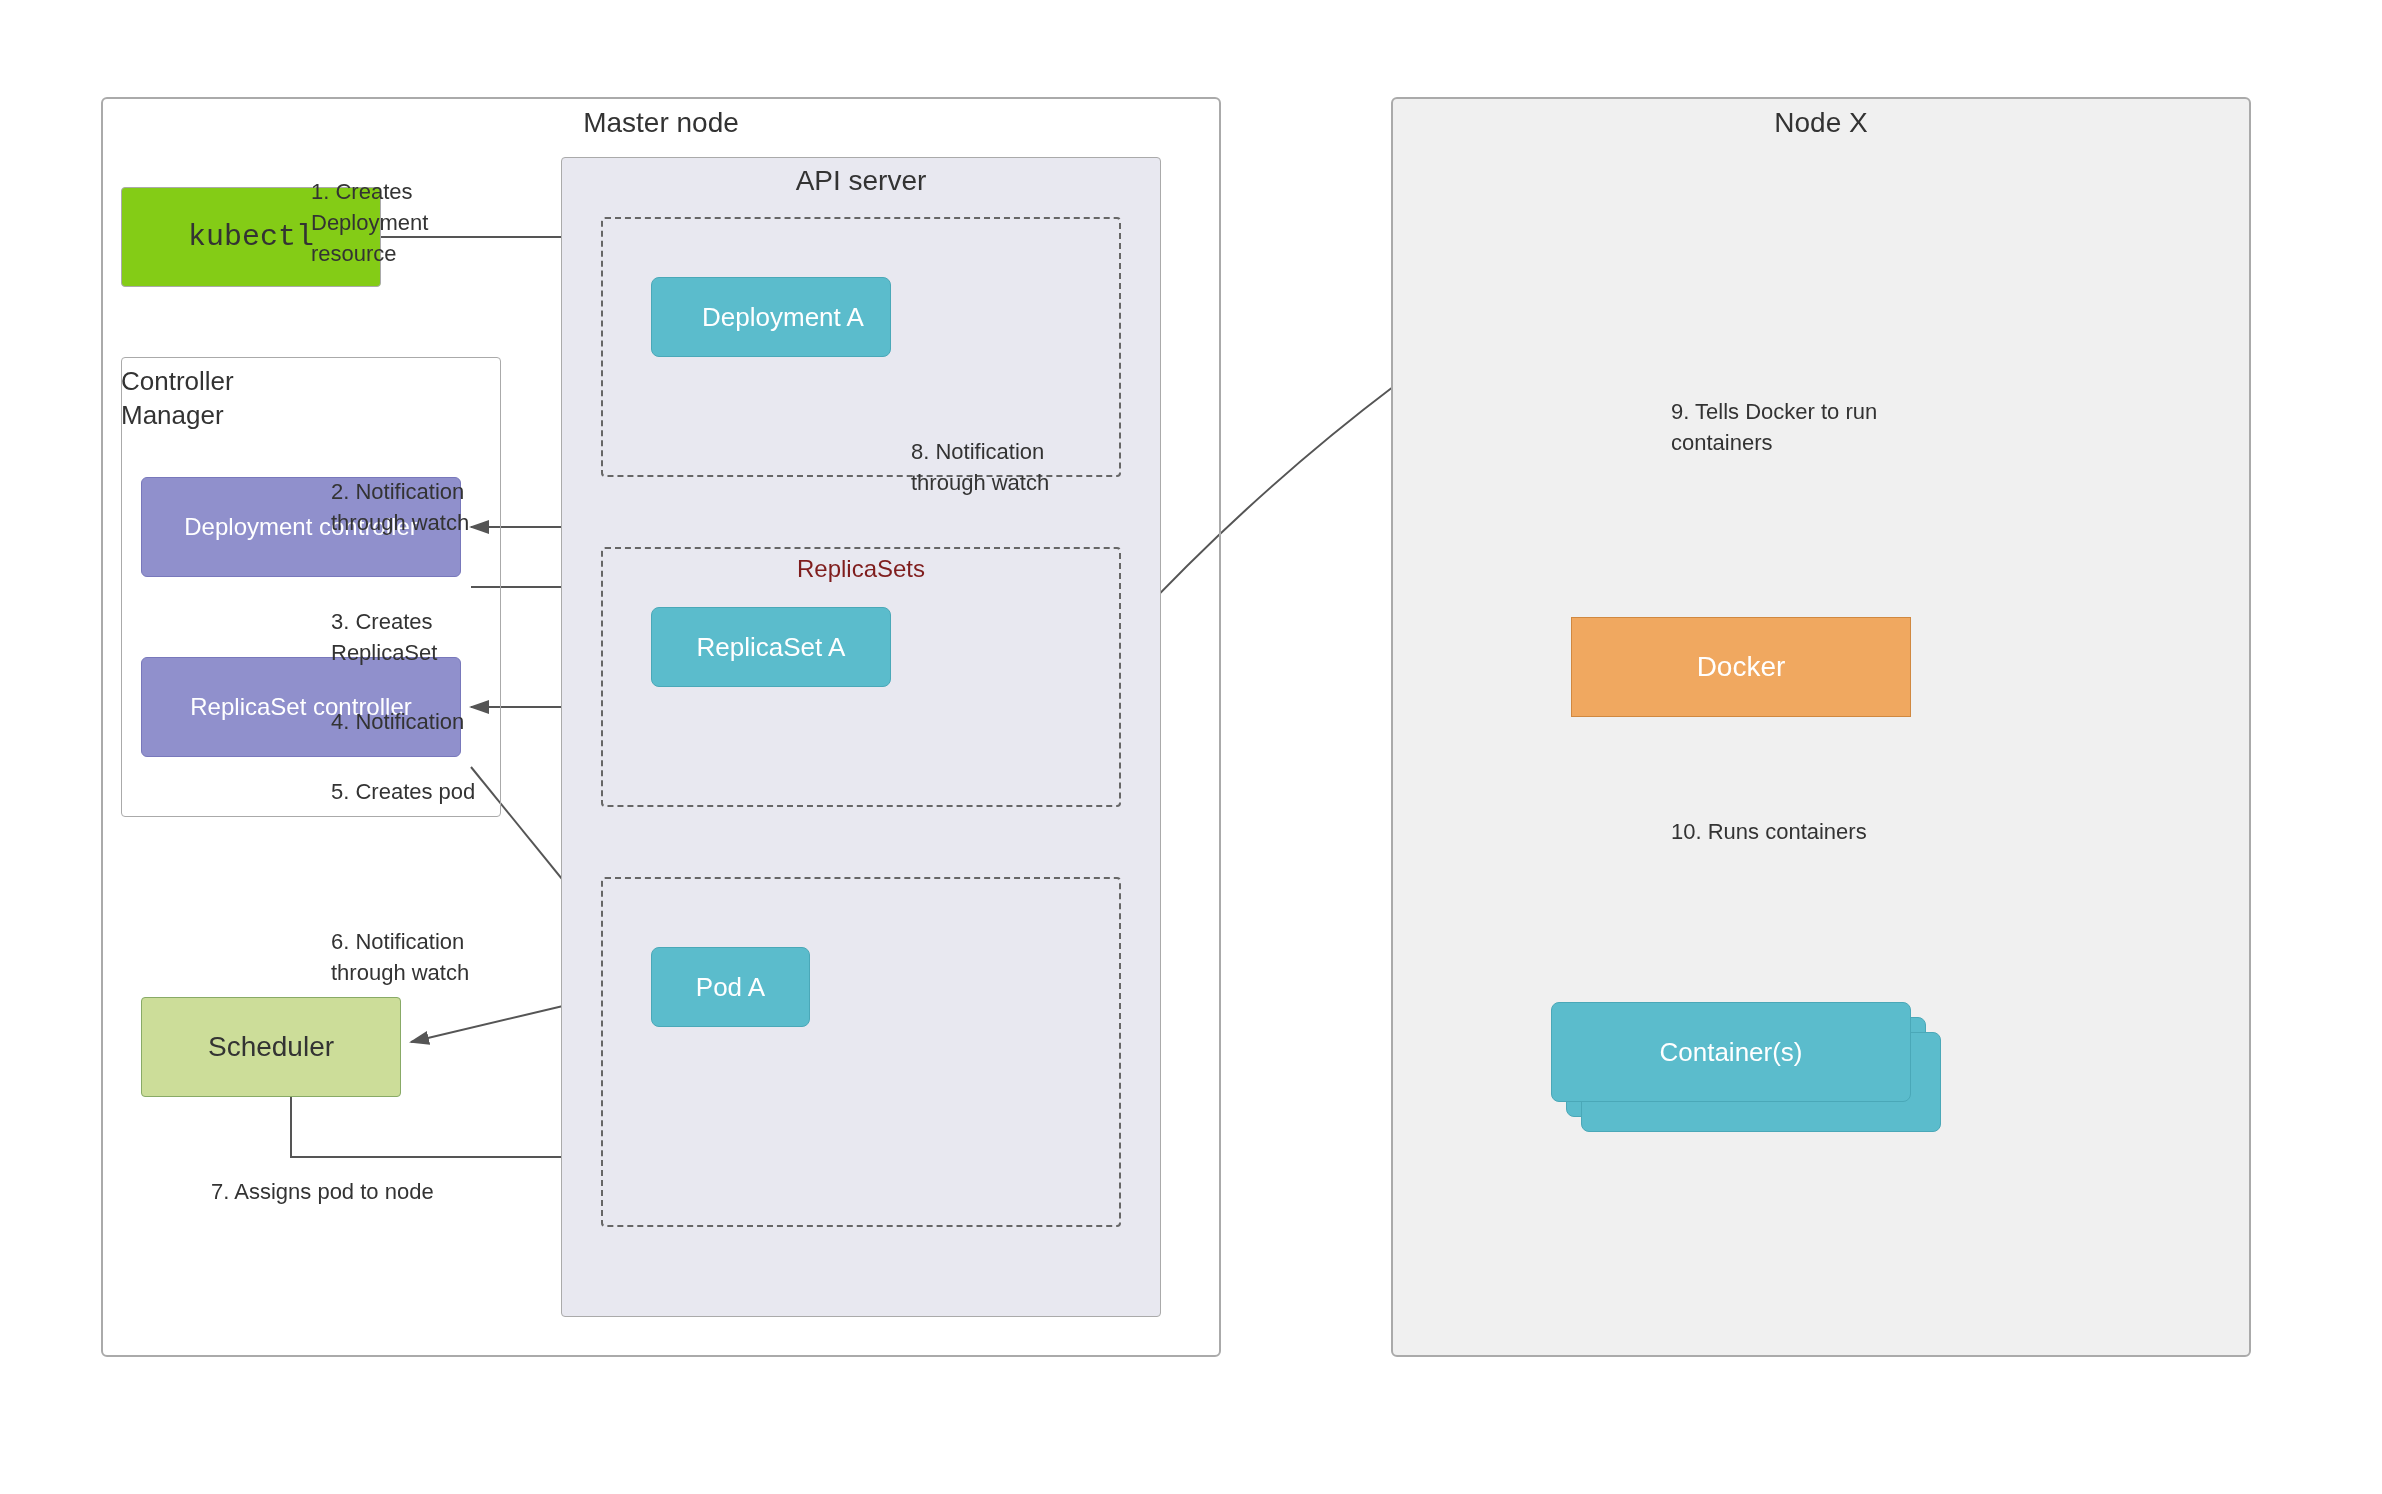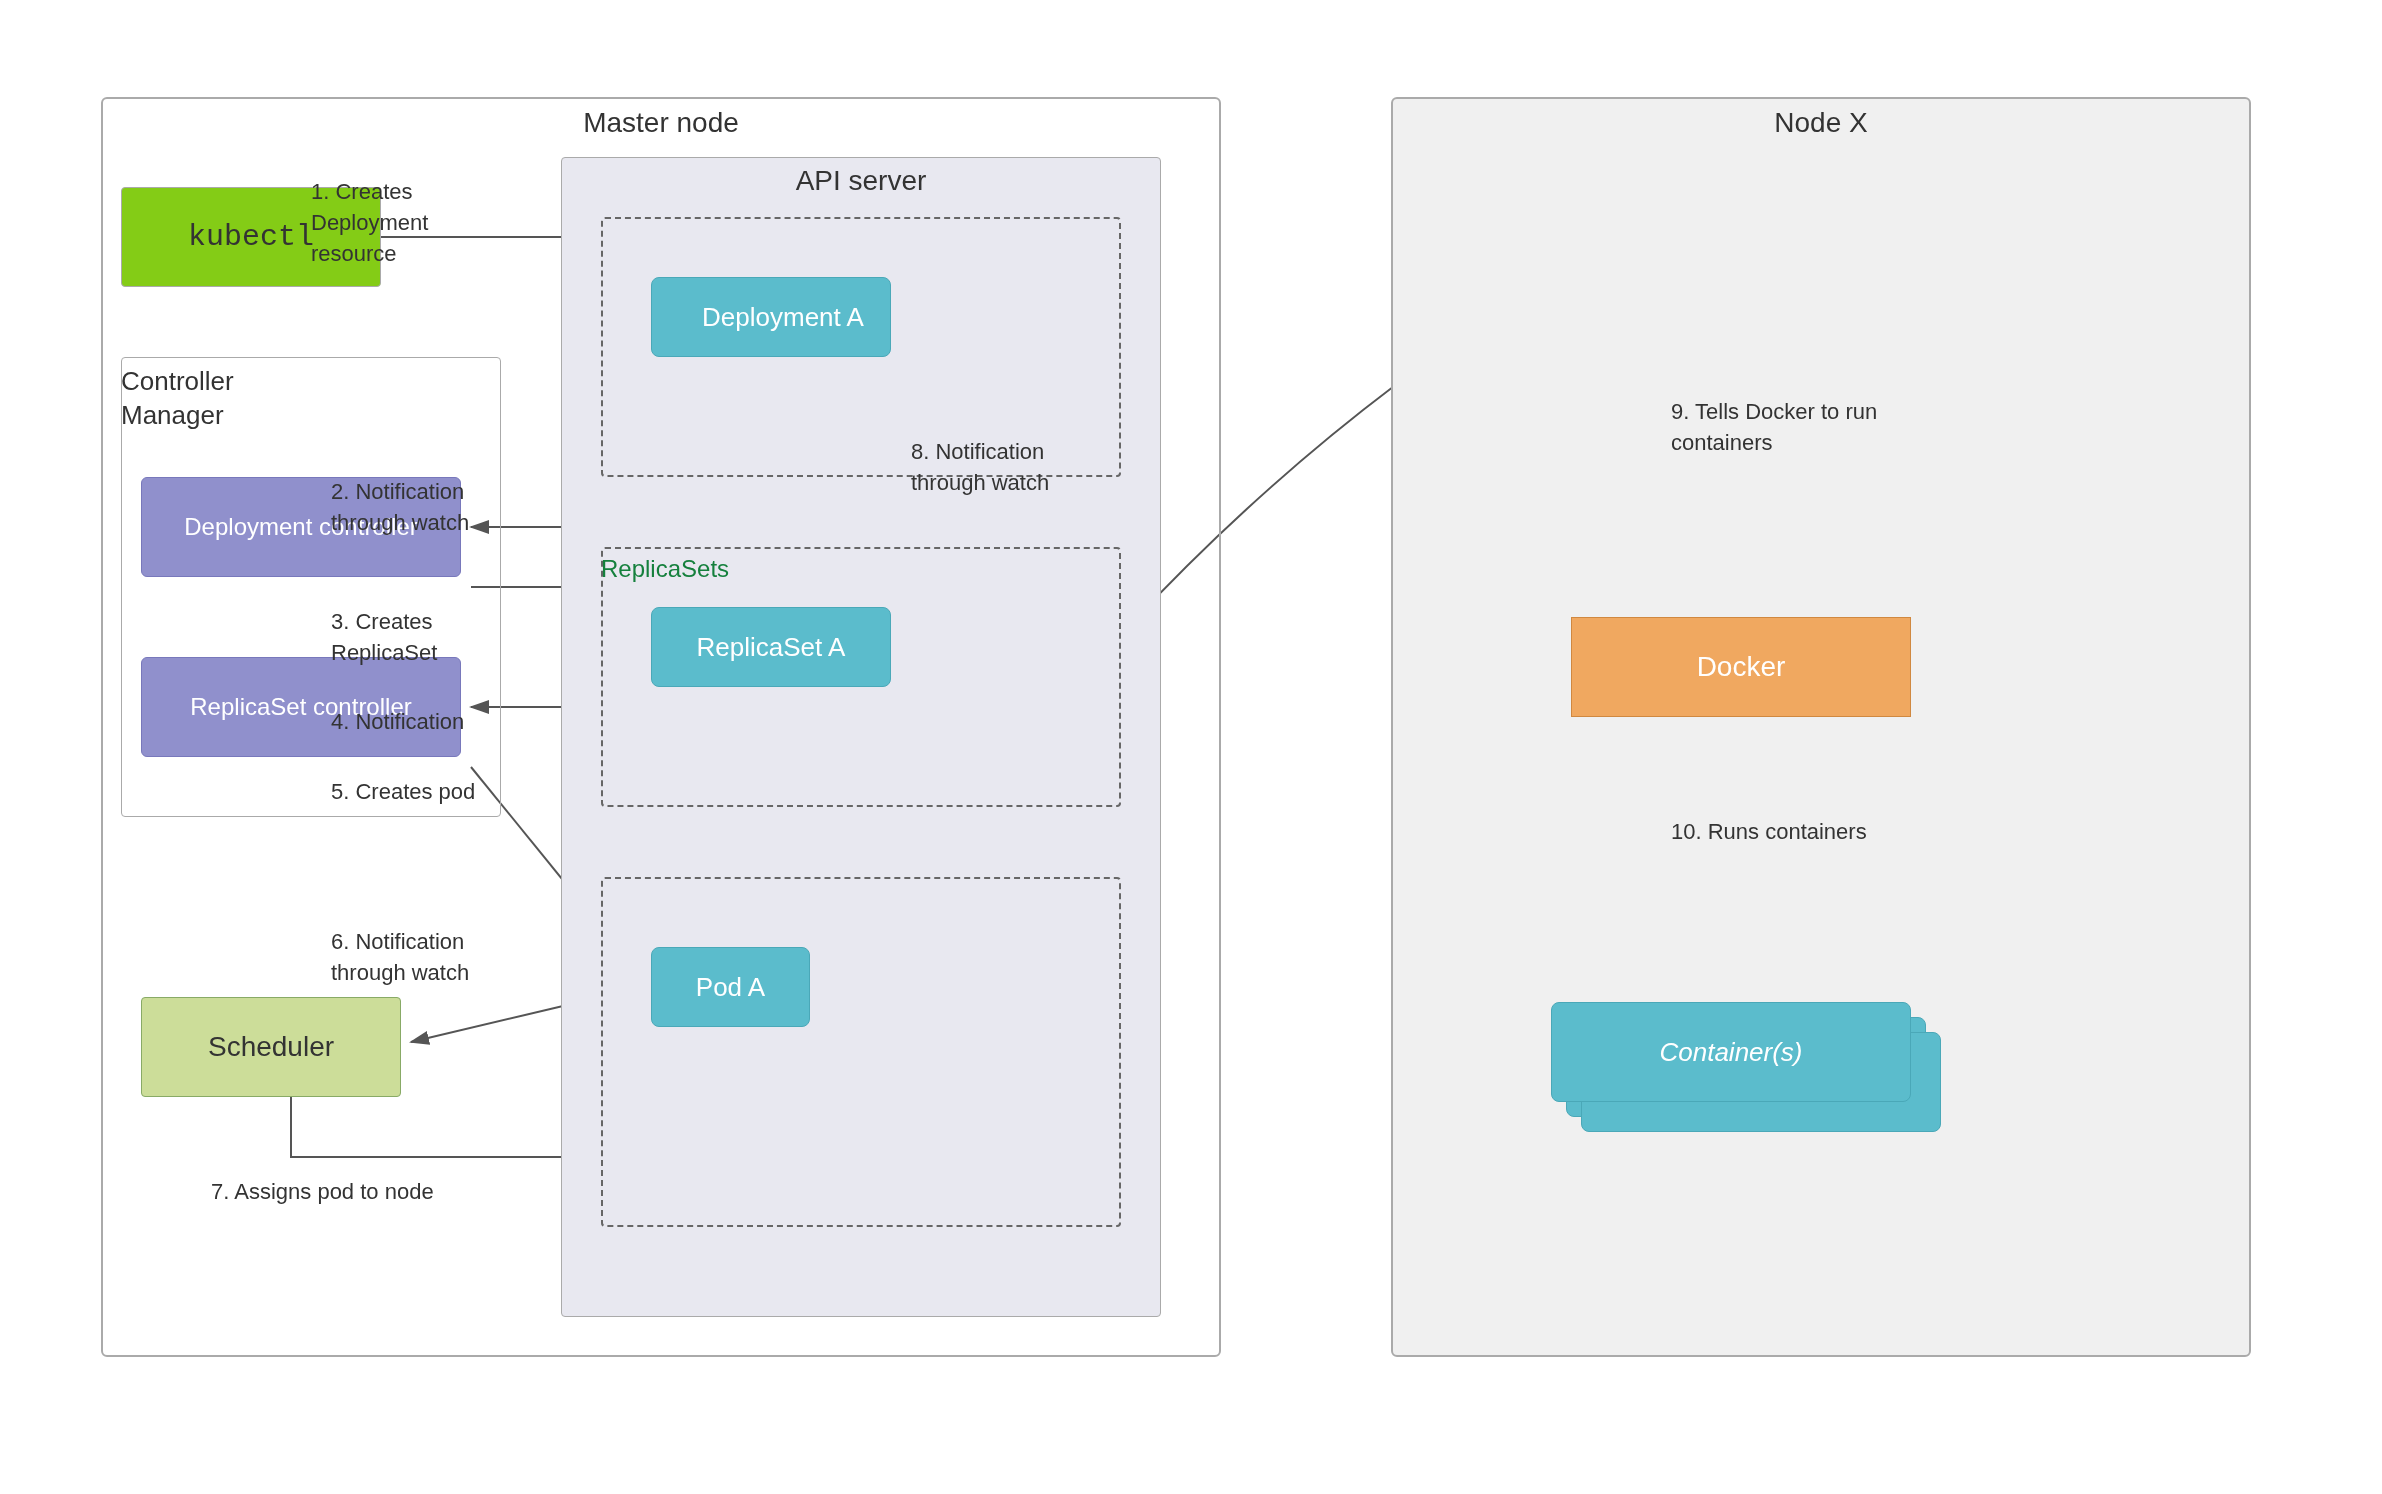--- a/index.html
+++ b/index.html
@@ -233,21 +233,22 @@
       height: 260px;
       border: 2px dashed #666;
       border-radius: 4px;
       background: transparent;
     }
     .replicasets-label {
       position: absolute;
       left: 510px;
       top: 498px;
       font-size: 24px;
-      color: #15803d;
+      color: #7f1d1d;
+      text-align: center;
       width: 520px;
     }
 
     
     .replicaset-a-box {
       position: absolute;
       left: 560px;
       top: 550px;
       width: 240px;
       height: 80px;
@@ -371,21 +372,20 @@
       background: #5bbccc;
       border: 1.5px solid #4aa8b8;
       display: flex;
       align-items: center;
       justify-content: center;
       z-index: 5;
     }
     .containers-label {
       font-size: 26px;
       color: #fff;
-      font-style: italic;
     }
 
     
     .step-label {
       position: absolute;
       font-size: 22px;
       color: #333;
       line-height: 1.4;
     }
 

